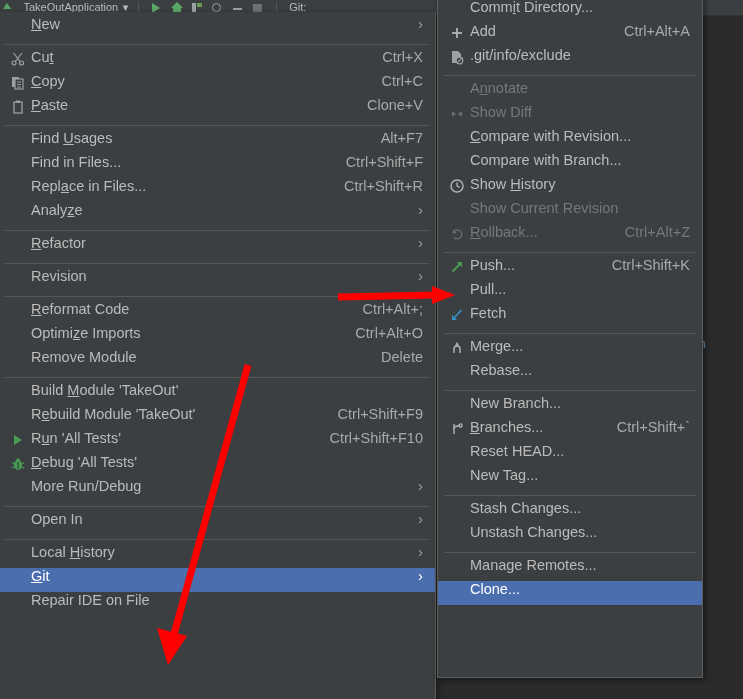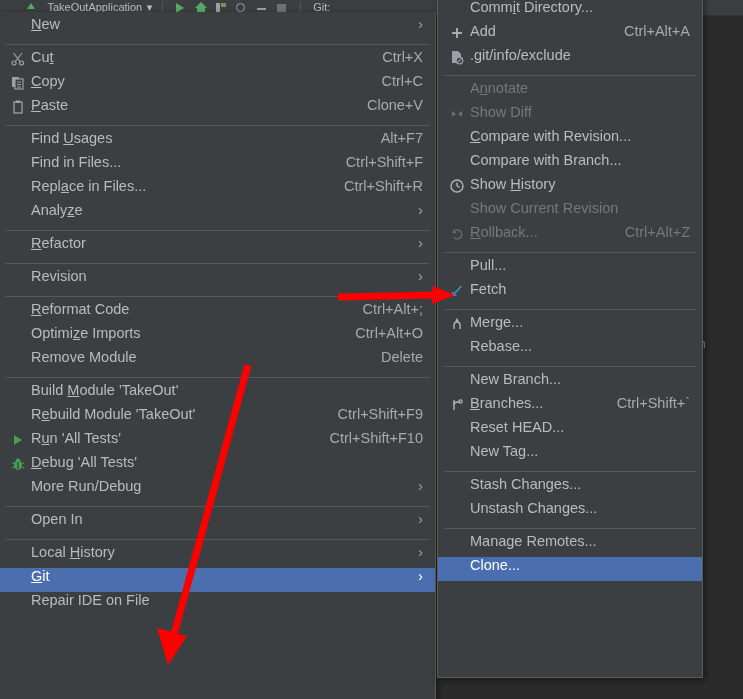--- a/index.html
+++ b/index.html
@@ -16,21 +16,20 @@
     background: #2b2b2b;
   }
 
   
   .ide-toolbar {
     position: absolute; left: 0; top: 0; width: 640px; height: 15px;
     background: #3c3f41;
     border-bottom: 1px solid #323232;
     overflow: hidden;
     white-space: nowrap;
-    padding-left: 24px;
   }
   .tb-item {
     display: inline-block;
     font-size: 11px;
     color: #bbbbbb;
     vertical-align: top;
     line-height: 15px;
   }
   .tb-proj { margin-left: 3px; }
   .tb-sep {
@@ -460,20 +459,30 @@
           <path d="M4 3.5 L4 7.5 L7.8 7.5 Z" fill="#6b6b6b"></path>
         </svg>
       </span>
       <span class="lbl"><u class="mn">R</u>ollback...</span>
       <span class="acc">Ctrl+Alt+Z</span>
     </div>
 
     <div class="sep"></div>
 
     <div class="mi">
+      <span class="ic">
+        <svg width="16" height="16" viewBox="0 0 16 16">
+          <line x1="3.5" y1="12.5" x2="12" y2="4" stroke="#499c54" stroke-width="1.8"></line>
+          <path d="M13 3 L13 8.5 L7.5 3 Z" fill="#499c54"></path>
+        </svg>
+      </span>
+      <span class="lbl">Push...</span>
+      <span class="acc">Ctrl+Shift+K</span>
+    </div>
+    <div class="mi">
       <span class="ic"></span>
       <span class="lbl">Pull...</span>
     </div>
     <div class="mi">
       <span class="ic">
         <svg width="16" height="16" viewBox="0 0 16 16">
           <line x1="12.5" y1="3" x2="4.5" y2="11.5" stroke="#3592c4" stroke-width="1.8"></line>
           <path d="M3 13 L3 8 L8 13 Z" fill="#3592c4"></path>
         </svg>
       </span>

